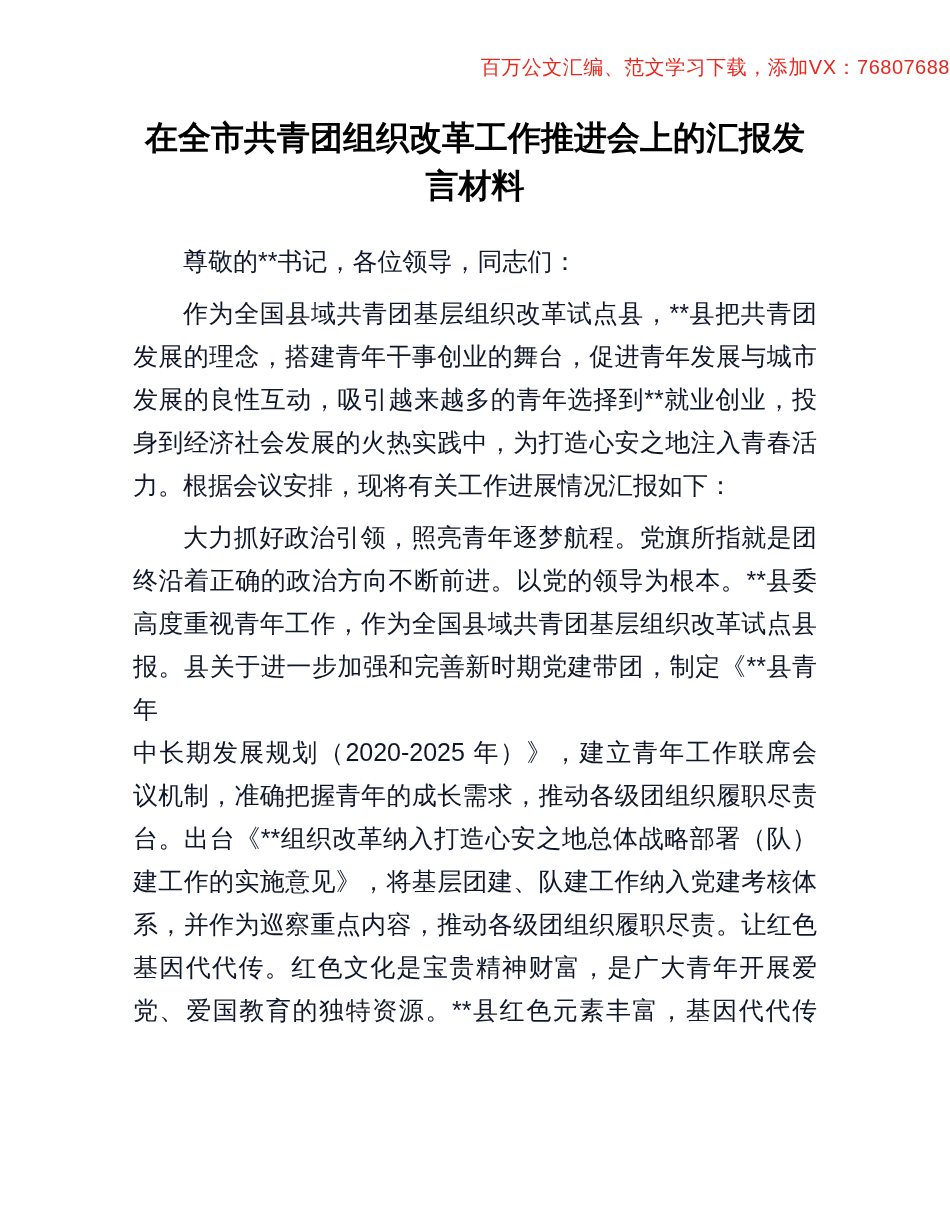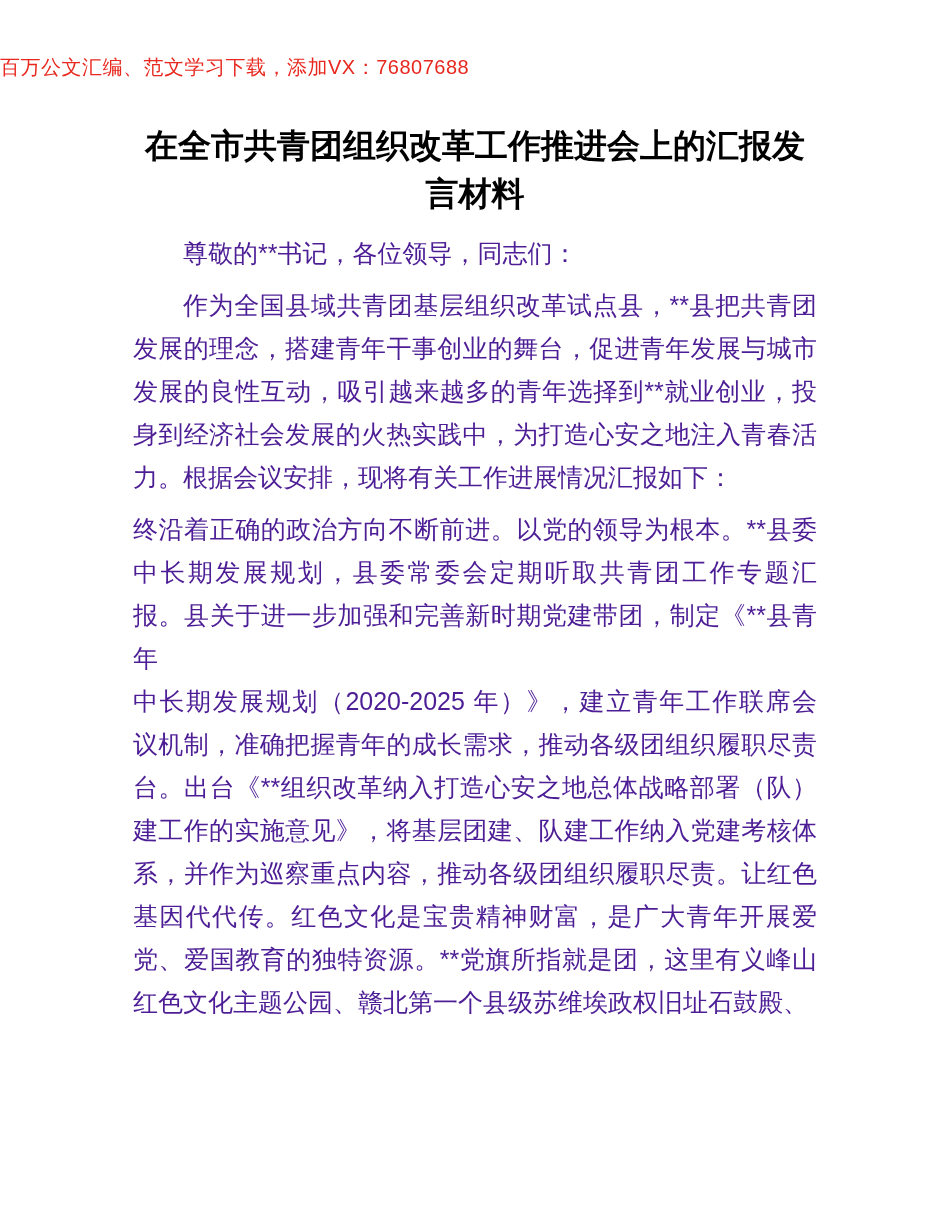--- a/index.html
+++ b/index.html
@@ -11,39 +11,39 @@
   .page {
     position: relative;
     width: 950px;
     height: 1230px;
     background: #ffffff;
     color: #000000;
     overflow: hidden;
   }
   .promo {
     padding-top: 52px;
-    text-align: left;
+    text-align: right;
     font-size: 20px;
     line-height: 30px;
     letter-spacing: 0.5px;
   }
   .title {
     width: 684px;
-    margin: 40px auto 0 auto;
+    margin: 32px auto 0 auto;
     font-size: 33px;
     font-weight: bold;
     line-height: 48px;
     text-align: center;
     color: #000000;
   }
   .content {
     width: 684px;
-    margin: 14px auto 0 auto;
+    margin: 30px auto 0 auto;
     font-size: 25px;
-    color: #4c1d95;
+    color: #0f172a;
   }
   .para + .para { margin-top: 9px; }
   .line {
     line-height: 43px;
     text-align: justify;
     text-align-last: justify;
   }
   .line.indent { text-indent: 50px; }
   .line.last { text-align-last: left; }
 </style>
@@ -58,26 +58,26 @@
         <div class="line indent last">尊敬的**书记，各位领导，同志们：</div>
       </div>
       <div class="para">
         <div class="line indent">作为全国县域共青团基层组织改革试点县，**县把共青团</div>
         <div class="line">发展的理念，搭建青年干事创业的舞台，促进青年发展与城市</div>
         <div class="line">发展的良性互动，吸引越来越多的青年选择到**就业创业，投</div>
         <div class="line">身到经济社会发展的火热实践中，为打造心安之地注入青春活</div>
         <div class="line last">力。根据会议安排，现将有关工作进展情况汇报如下：</div>
       </div>
       <div class="para">
+        <div class="line indent">大力抓好政治引领，照亮青年逐梦航程。党旗所指就是团</div>
         <div class="line">终沿着正确的政治方向不断前进。以党的领导为根本。**县委</div>
-        <div class="line">中长期发展规划，县委常委会定期听取共青团工作专题汇</div>
+        <div class="line">高度重视青年工作，作为全国县域共青团基层组织改革试点县</div>
         <div class="line">报。县关于进一步加强和完善新时期党建带团，制定《**县青年</div>
         <div class="line">中长期发展规划（2020-2025 年）》，建立青年工作联席会</div>
         <div class="line">议机制，准确把握青年的成长需求，推动各级团组织履职尽责</div>
         <div class="line">台。出台《**组织改革纳入打造心安之地总体战略部署（队）</div>
         <div class="line">建工作的实施意见》，将基层团建、队建工作纳入党建考核体</div>
         <div class="line">系，并作为巡察重点内容，推动各级团组织履职尽责。让红色</div>
         <div class="line">基因代代传。红色文化是宝贵精神财富，是广大青年开展爱</div>
-        <div class="line">党、爱国教育的独特资源。**党旗所指就是团，这里有义峰山</div>
-        <div class="line last">红色文化主题公园、赣北第一个县级苏维埃政权旧址石鼓殿、</div>
+        <div class="line">党、爱国教育的独特资源。**县红色元素丰富，基因代代传</div>
       </div>
     </div>
 </div>
 
 </body></html>

